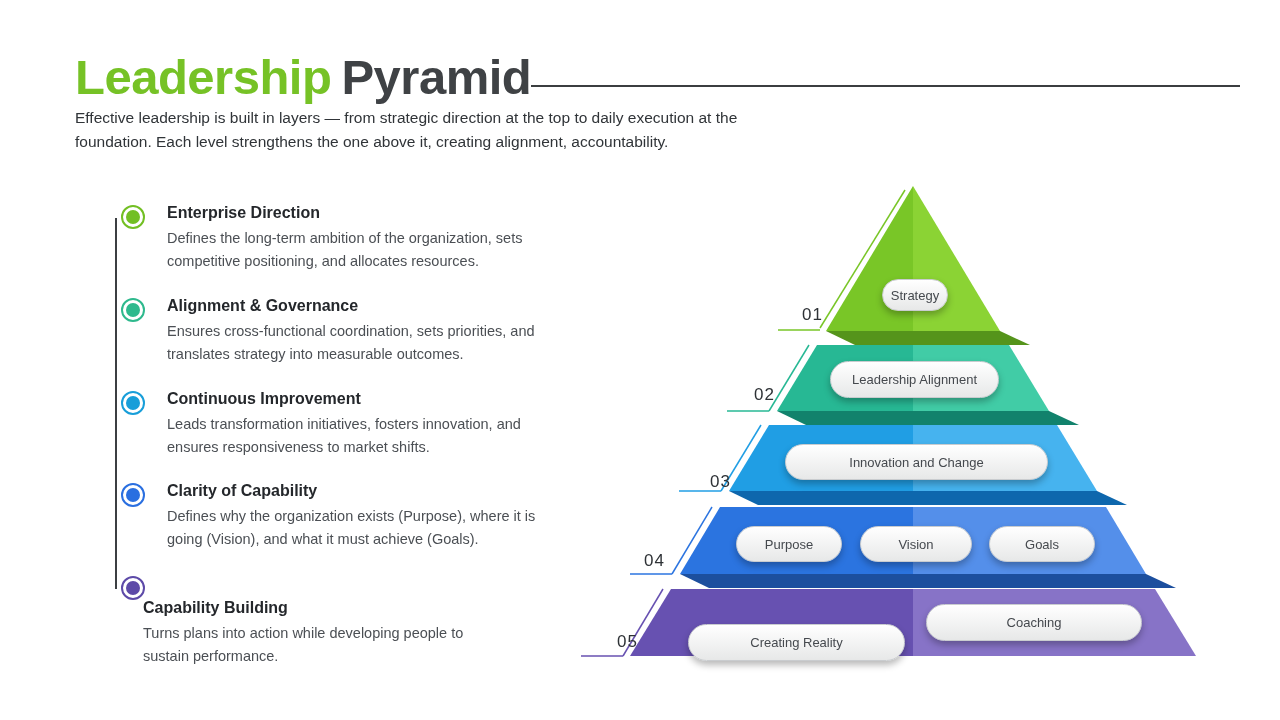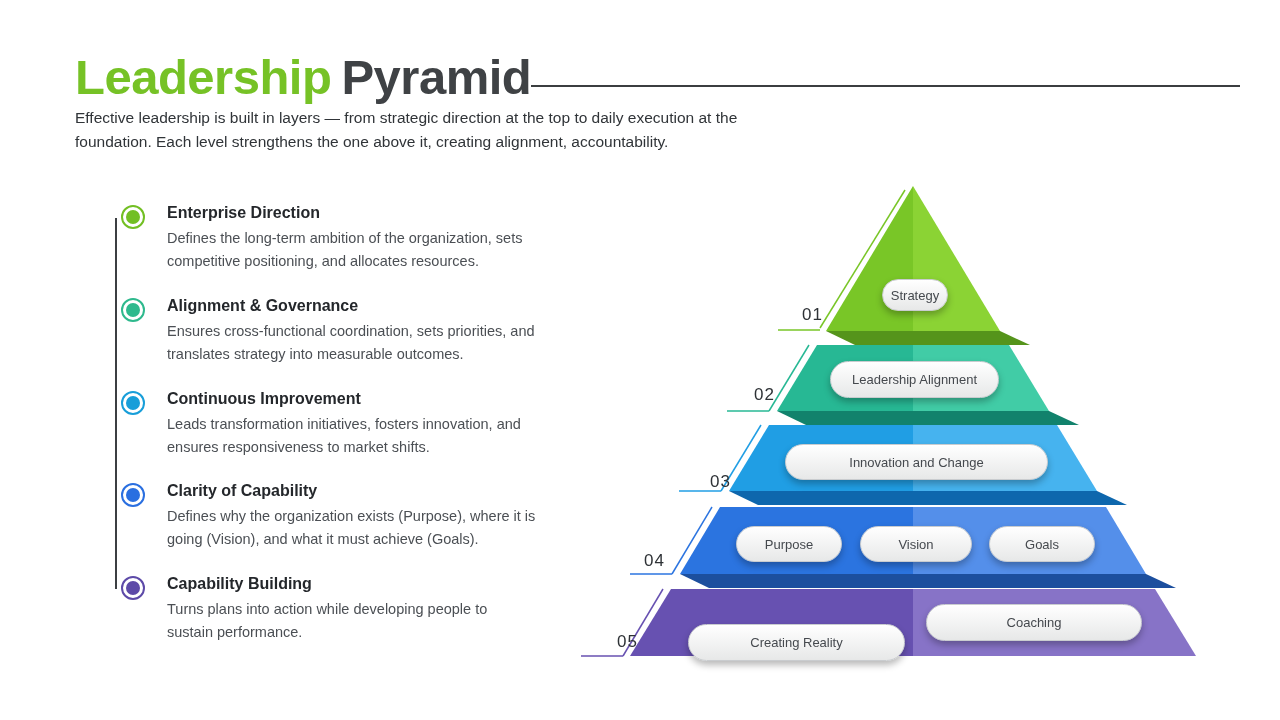--- a/index.html
+++ b/index.html
@@ -89,21 +89,21 @@
     </span>
     <span class="tl-text">
       <div class="tl-title">Clarity of Capability</div>
       <div class="tl-desc">
         <div>Defines why the organization exists (Purpose), where it is</div>
         <div>going (Vision), and what it must achieve (Goals).</div>
       </div>
     </span>
   </div>
 
-  <div class="tl-item" style="top:576px;">
+  <div class="tl-item" style="top:576px;flex-direction:column;">
     <span class="tl-ring" style="border-color: rgb(93, 74, 168);">
       <span class="tl-dot" style="background-color: rgb(93, 74, 168);"></span>
     </span>
     <span class="tl-text">
       <div class="tl-title">Capability Building</div>
       <div class="tl-desc">
         <div>Turns plans into action while developing people to</div>
         <div>sustain performance.</div>
       </div>
     </span>

